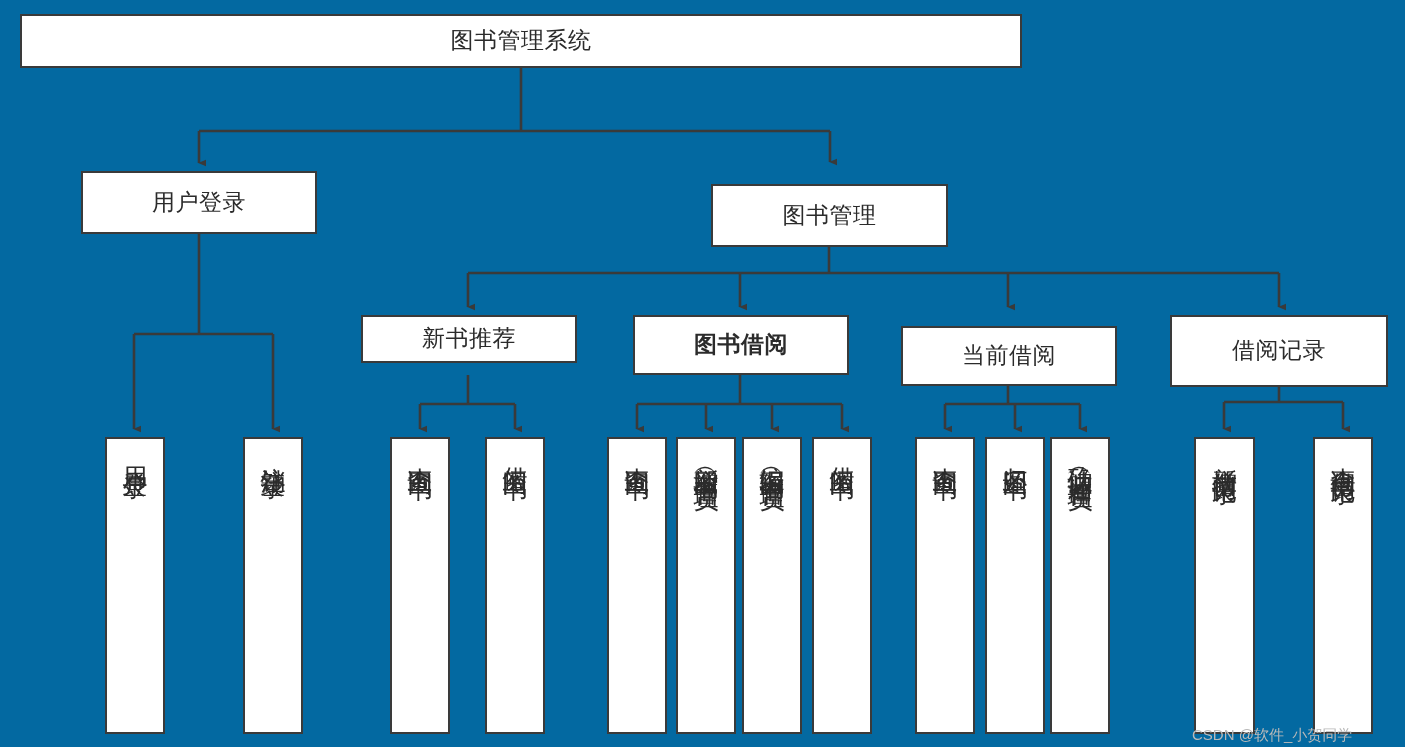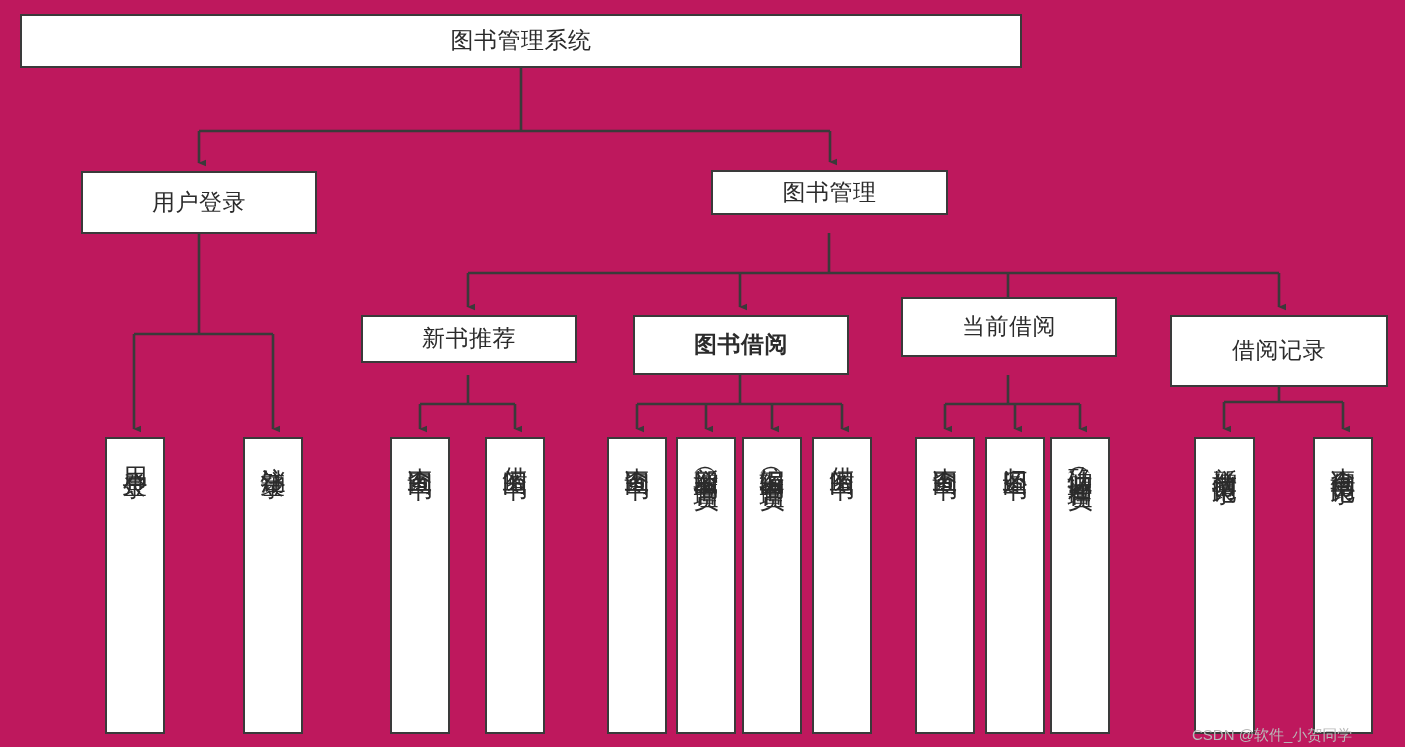--- a/index.html
+++ b/index.html
@@ -5,21 +5,21 @@
 <style>
   html, body {
     margin: 0;
     padding: 0;
     background: #ffffff;
   }
   #canvas {
     position: relative;
     width: 1405px;
     height: 747px;
-    background: #be185d;
+    background: #0369a1;
     font-family: "Liberation Sans", "DejaVu Sans", sans-serif;
     overflow: hidden;
   }
   #diagram-svg {
     position: absolute;
     left: 0;
     top: 0;
     width: 1405px;
     height: 747px;
   }
@@ -125,31 +125,31 @@
     </g>
   </svg>
 
   <div class="node-box horiz" style="left:20px; top:14px; width:1002px; height:54px;">
     <span class="node-label">图书管理系统</span>
   </div>
 
   <div class="node-box horiz" style="left:81px; top:171px; width:236px; height:63px;">
     <span class="node-label">用户登录</span>
   </div>
-  <div class="node-box horiz" style="left:711px; top:170px; width:237px; height:45px;">
+  <div class="node-box horiz" style="left:711px; top:184px; width:237px; height:63px;">
     <span class="node-label">图书管理</span>
   </div>
 
   <div class="node-box horiz" style="left:361px; top:315px; width:216px; height:48px;">
     <span class="node-label">新书推荐</span>
   </div>
   <div class="node-box horiz" style="left:633px; top:315px; width:216px; height:60px;font-weight:bold;">
     <span class="node-label">图书借阅</span>
   </div>
-  <div class="node-box horiz" style="left:901px; top:297px; width:216px; height:60px;">
+  <div class="node-box horiz" style="left:901px; top:326px; width:216px; height:60px;">
     <span class="node-label">当前借阅</span>
   </div>
   <div class="node-box horiz" style="left:1170px; top:315px; width:218px; height:72px;">
     <span class="node-label">借阅记录</span>
   </div>
 
   <div class="node-box vert" style="left:105px; top:437px; width:60px; height:297px;">
     <span class="node-label">用户登录</span>
   </div>
   <div class="node-box vert" style="left:243px; top:437px; width:60px; height:297px;">

